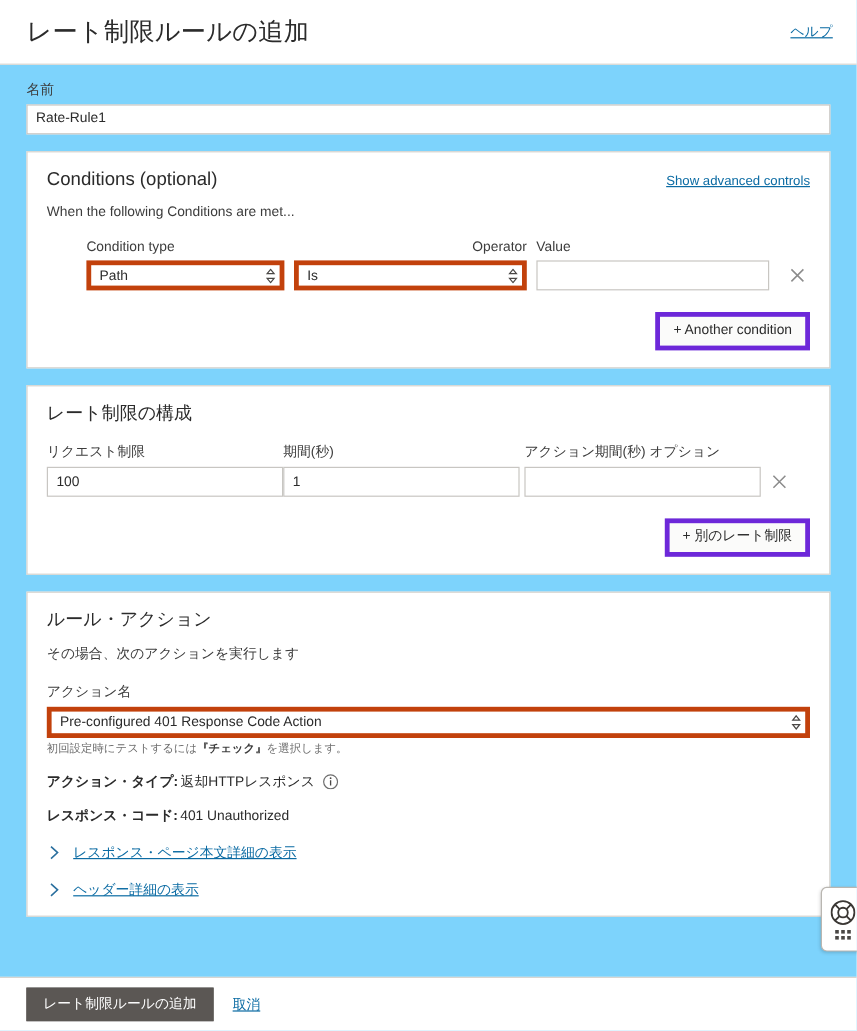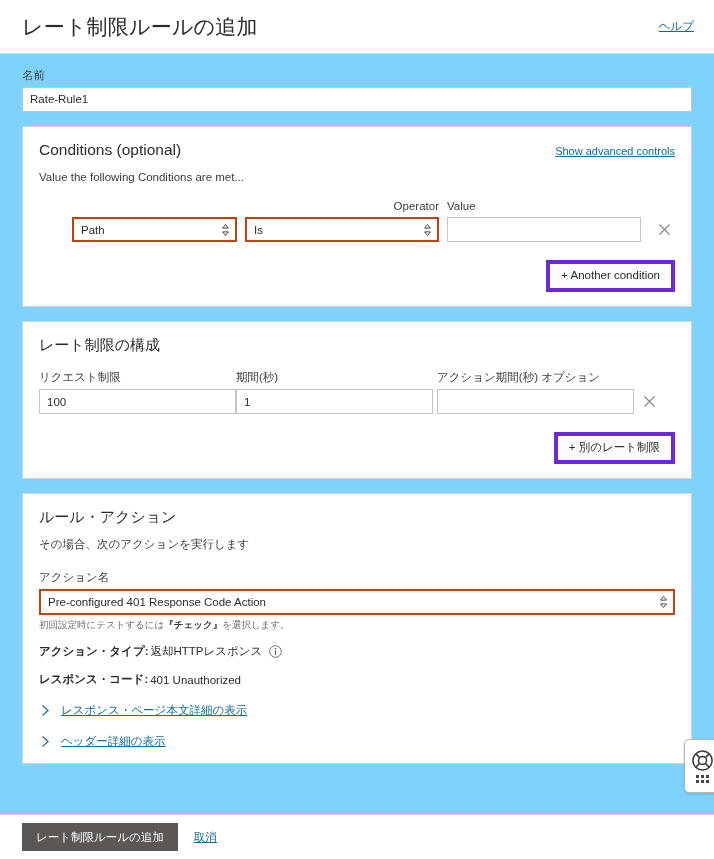--- a/index.html
+++ b/index.html
@@ -124,21 +124,21 @@
   .col-value { width: 200px; }
 
   .select-wrap {
     position: relative;
     width: 100%;
     height: 25px;
   }
   .select-box {
     width: 100%;
     height: 25px;
-    border: 2px solid #c2410c;
+    border: 4px solid #c2410c;
     background: #ffffff;
     font-size: 11.5px;
     color: #2b2b2b;
     padding: 0 22px 0 7px;
     display: flex;
     align-items: center;
     cursor: pointer;
     overflow: hidden;
     white-space: nowrap;
   }
@@ -301,24 +301,25 @@
     <div class="name-block">
       <div class="field-label">名前</div>
       <input class="text-input" type="text" value="Rate-Rule1" style="">
     </div>
 
     <div class="card">
       <div class="card-head">
         <div class="card-title">Conditions (optional)</div>
         <a class="adv-link">Show advanced controls</a>
       </div>
-      <div class="card-sub">Value the following Conditions are met...</div>
+      <div class="card-sub">When the following Conditions are met...</div>
 
       <div class="cond-row">
         <div class="col col-ctype">
+          <div class="field-label">Condition type</div>
           <div class="select-wrap">
             <div class="select-box">Path</div>
             <svg class="spinner" viewBox="0 0 9 13">
               <path d="M4.5 1 L7.4 4.6 L1.6 4.6 Z" fill="none" stroke="#4a4745" stroke-width="1"></path>
               <path d="M4.5 12 L7.4 8.4 L1.6 8.4 Z" fill="none" stroke="#4a4745" stroke-width="1"></path>
             </svg>
           </div>
         </div>
 
         <div class="col col-oper">

